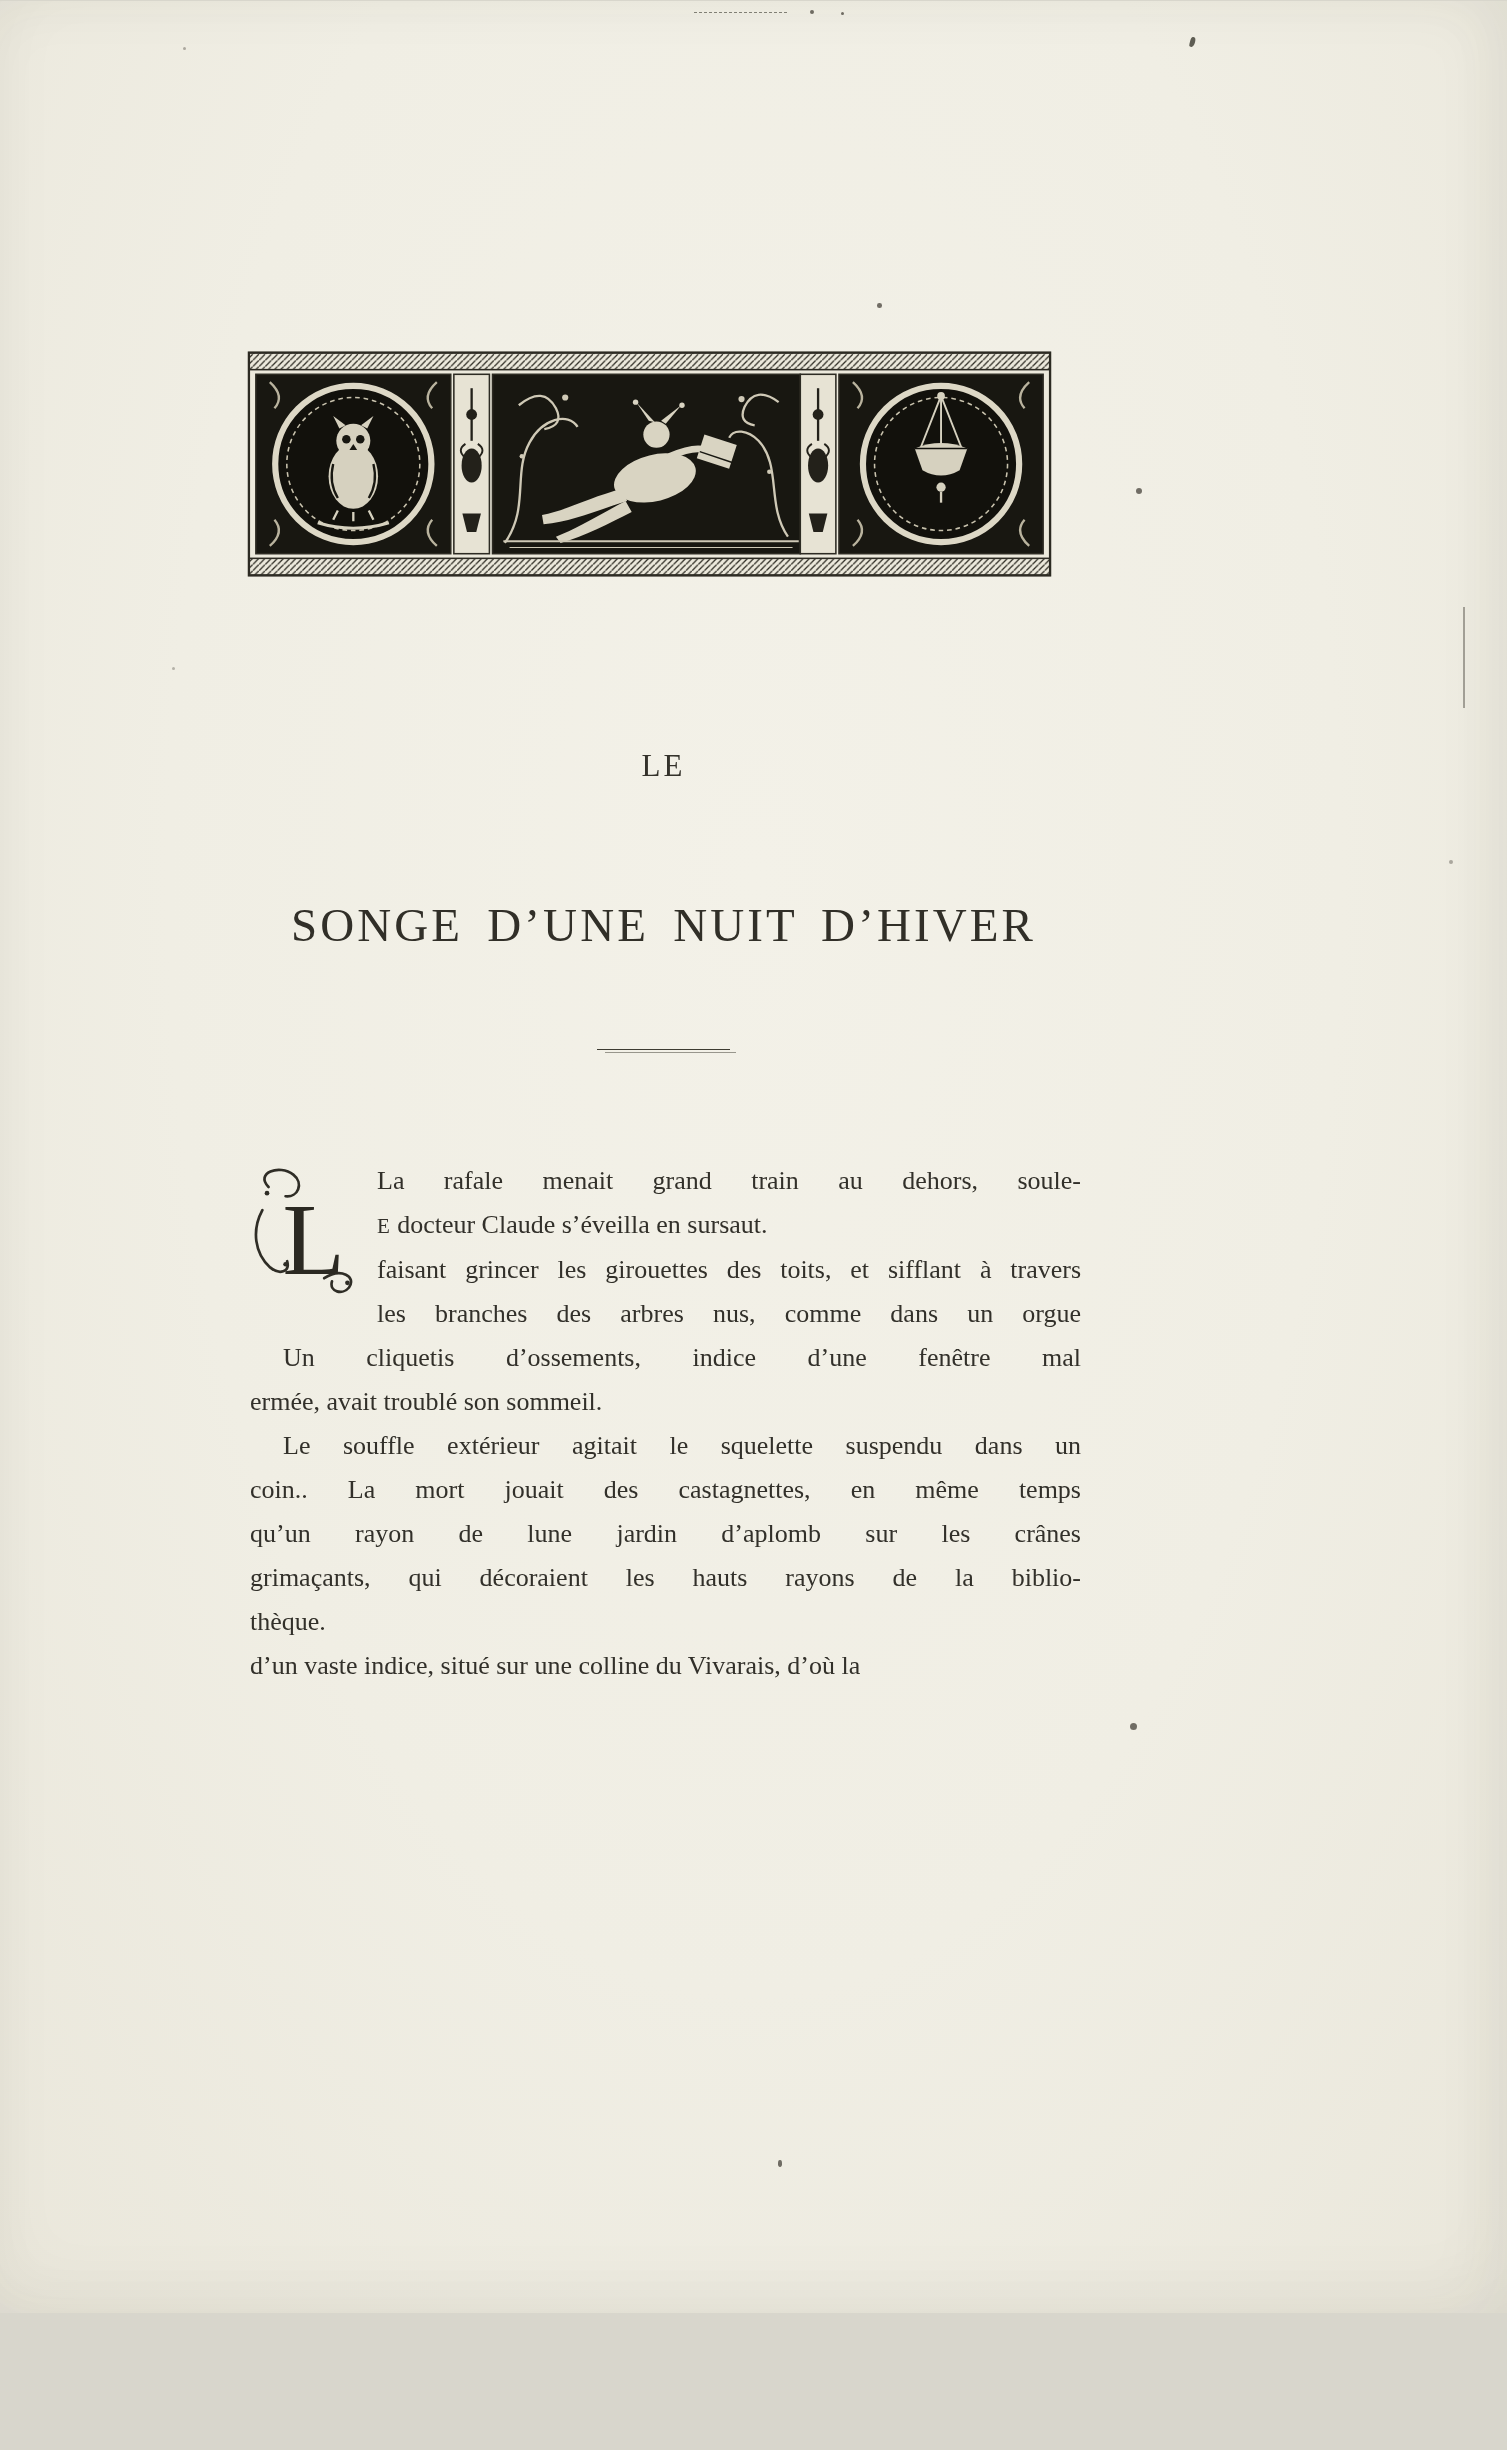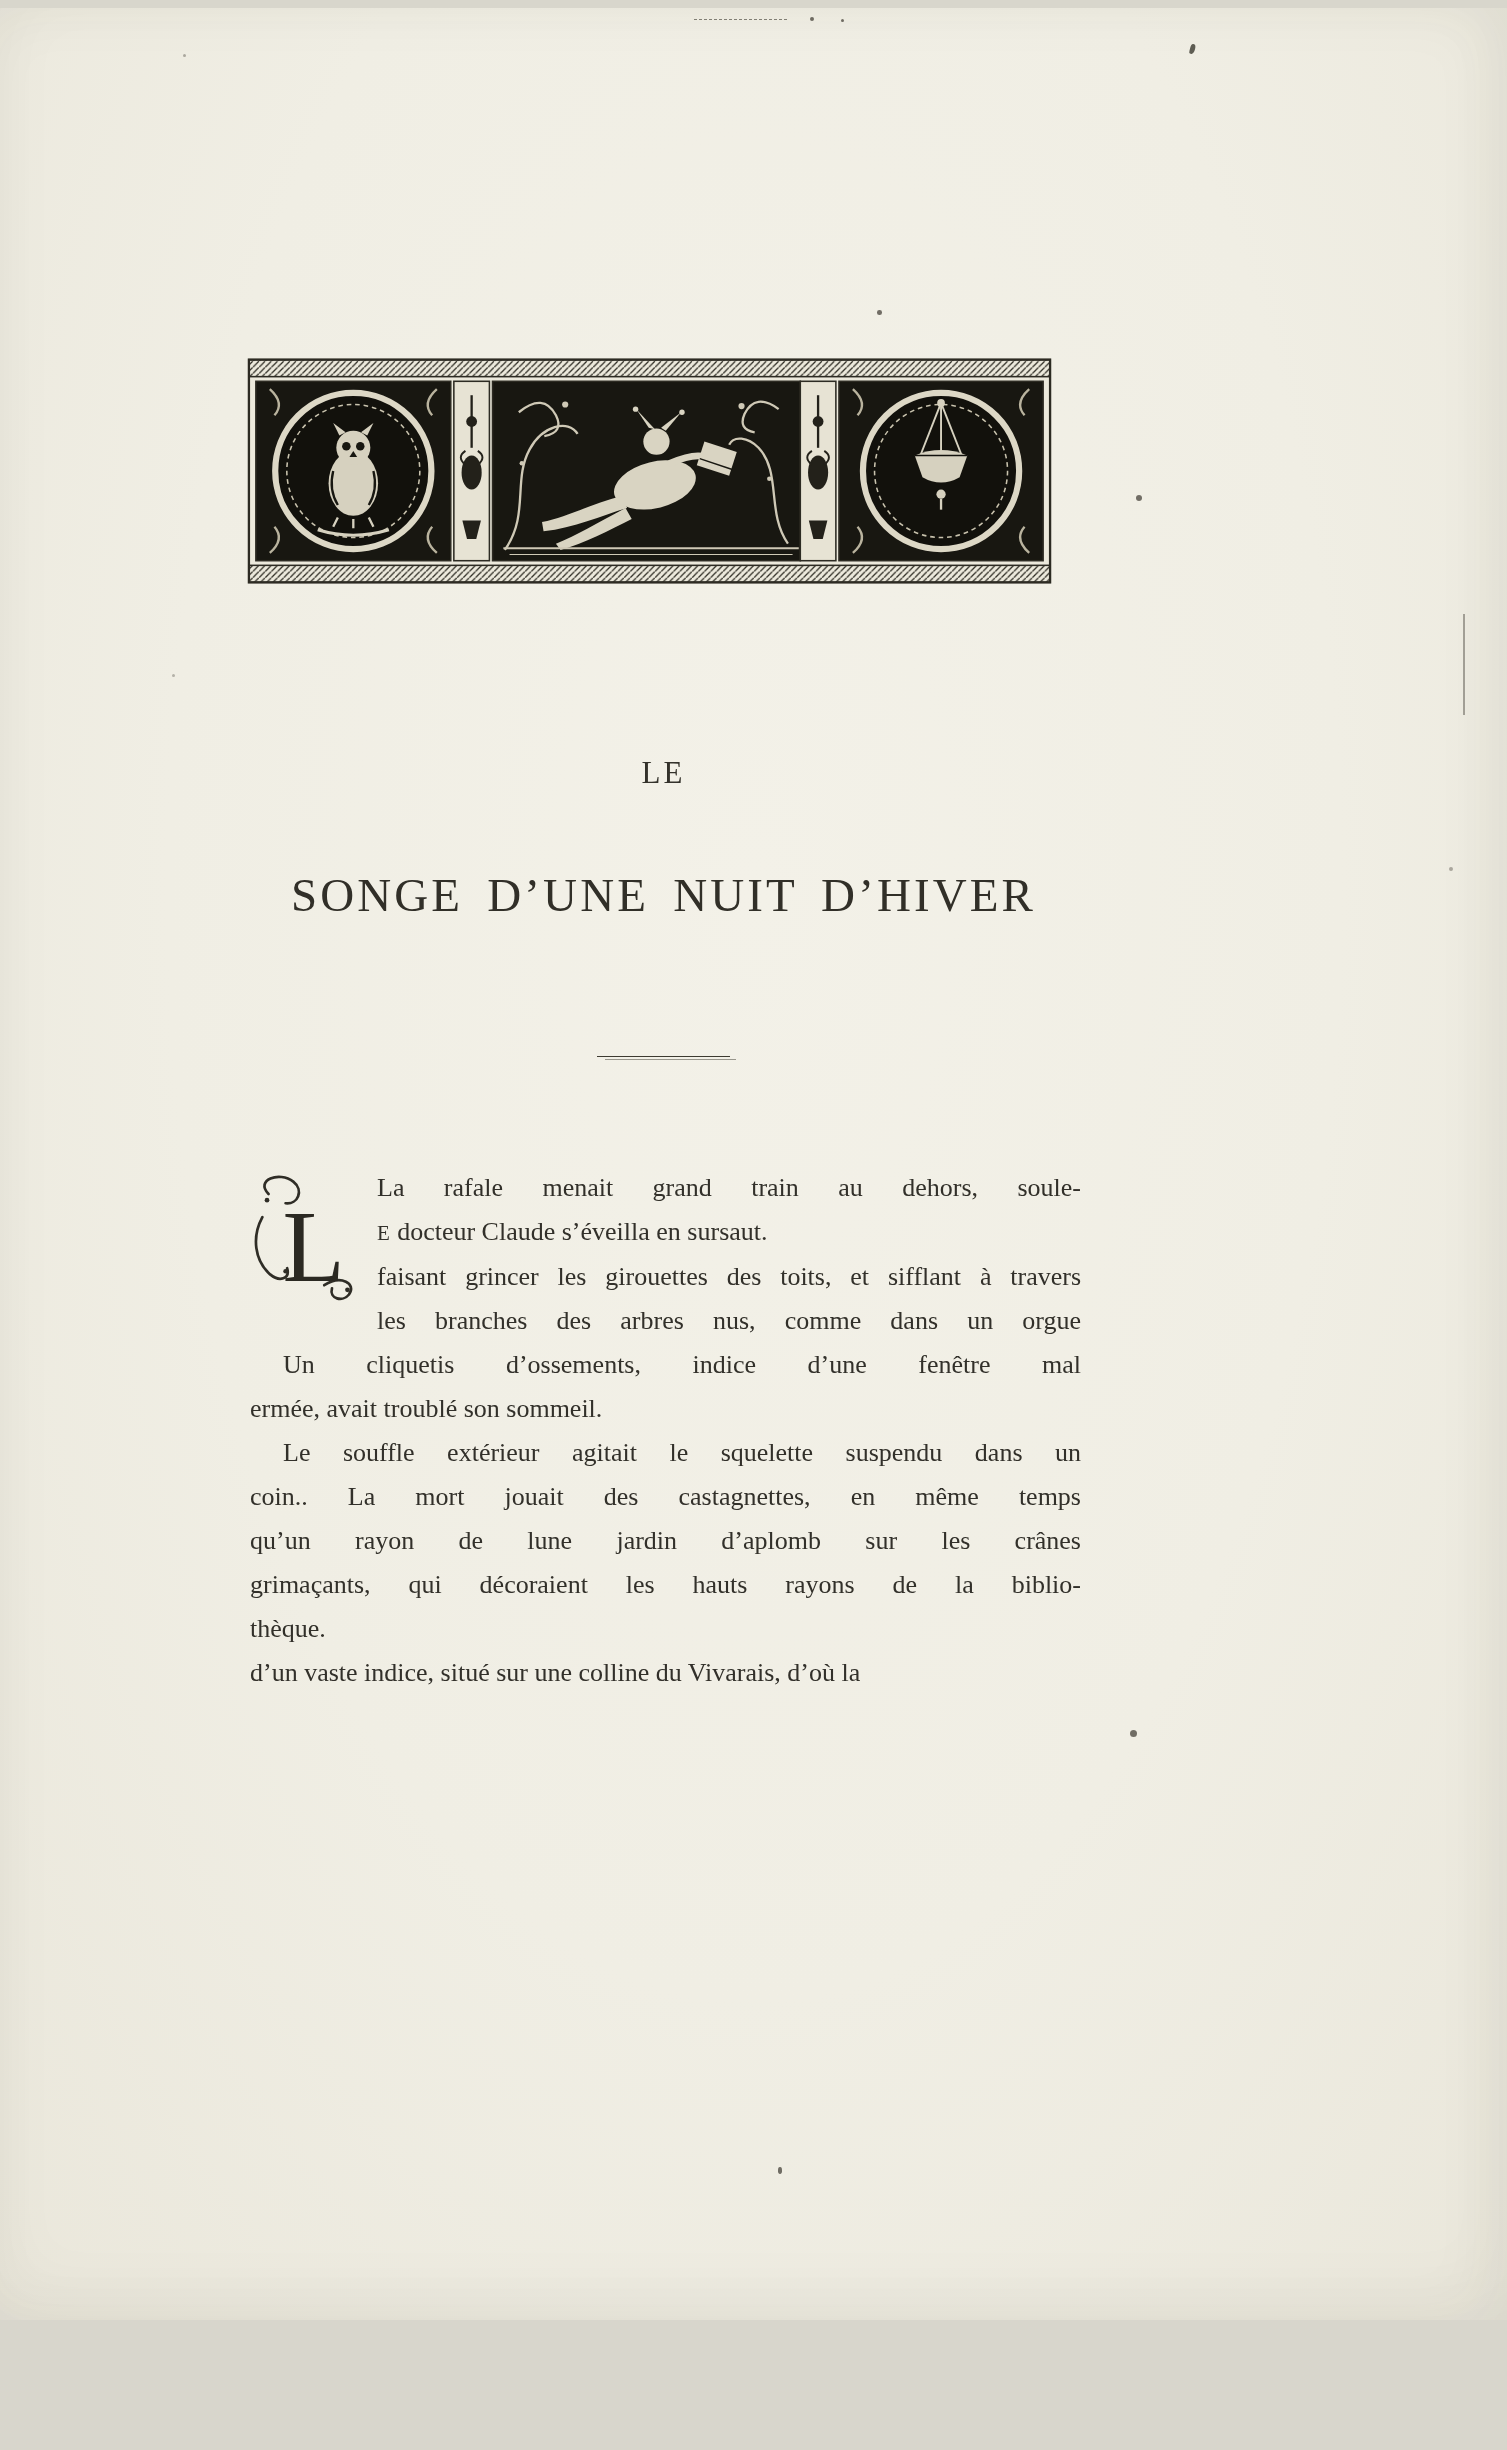--- a/index.html
+++ b/index.html
@@ -1,19 +1,19 @@
 <!DOCTYPE html>
 <html style="font-size:12.4px"><head>
 <meta charset="utf-8">
 <style>
   html,body{margin:0;padding:0;background:#d8d6cc;}
   .page{
     position:relative;
     width:1508px;height:2312px;
-    margin:8px auto;
+    margin:1px auto;
     background:radial-gradient(ellipse at 50% 38%, #f3f1e8 0%, #f0eee4 55%, #eae7db 100%);
     font-family:"Liberation Serif","DejaVu Serif",serif;
     color:#32302a;
     overflow:hidden;
   }
   .page::after{
     content:"";position:absolute;inset:0;pointer-events:none;
     box-shadow:inset -18.6px 0 62px rgba(60,55,40,.05), inset 0 -23px 70px rgba(60,55,40,.04);
   }
 
@@ -21,21 +21,21 @@
   .ornament{position:absolute;left:246px;top:347px;}
 
   
   .le{
     position:absolute;left:248px;top:747px;width:831px;
     text-align:center;font-size:31px;letter-spacing:3.1px;color:#34322b;
   }
 
   
   .title{
-    position:absolute;left:186px;top:860px;width:955px;
+    position:absolute;left:186px;top:897px;width:955px;
     text-align:center;font-size:47px;letter-spacing:3.1px;word-spacing:9.3px;
     color:#312f28;
   }
 
   
   .divider{position:absolute;left:248px;top:1048px;width:831px;display:flex;justify-content:center;}
   .divider .rule{width:133px;height:4.6px;border-top:1.5px solid #3d3b31;position:relative;}
   .divider .rule::after{
     content:"";position:absolute;left:7.7px;right:-6.2px;top:2.3px;
     border-top:0.8px solid rgba(61,59,49,.5);

